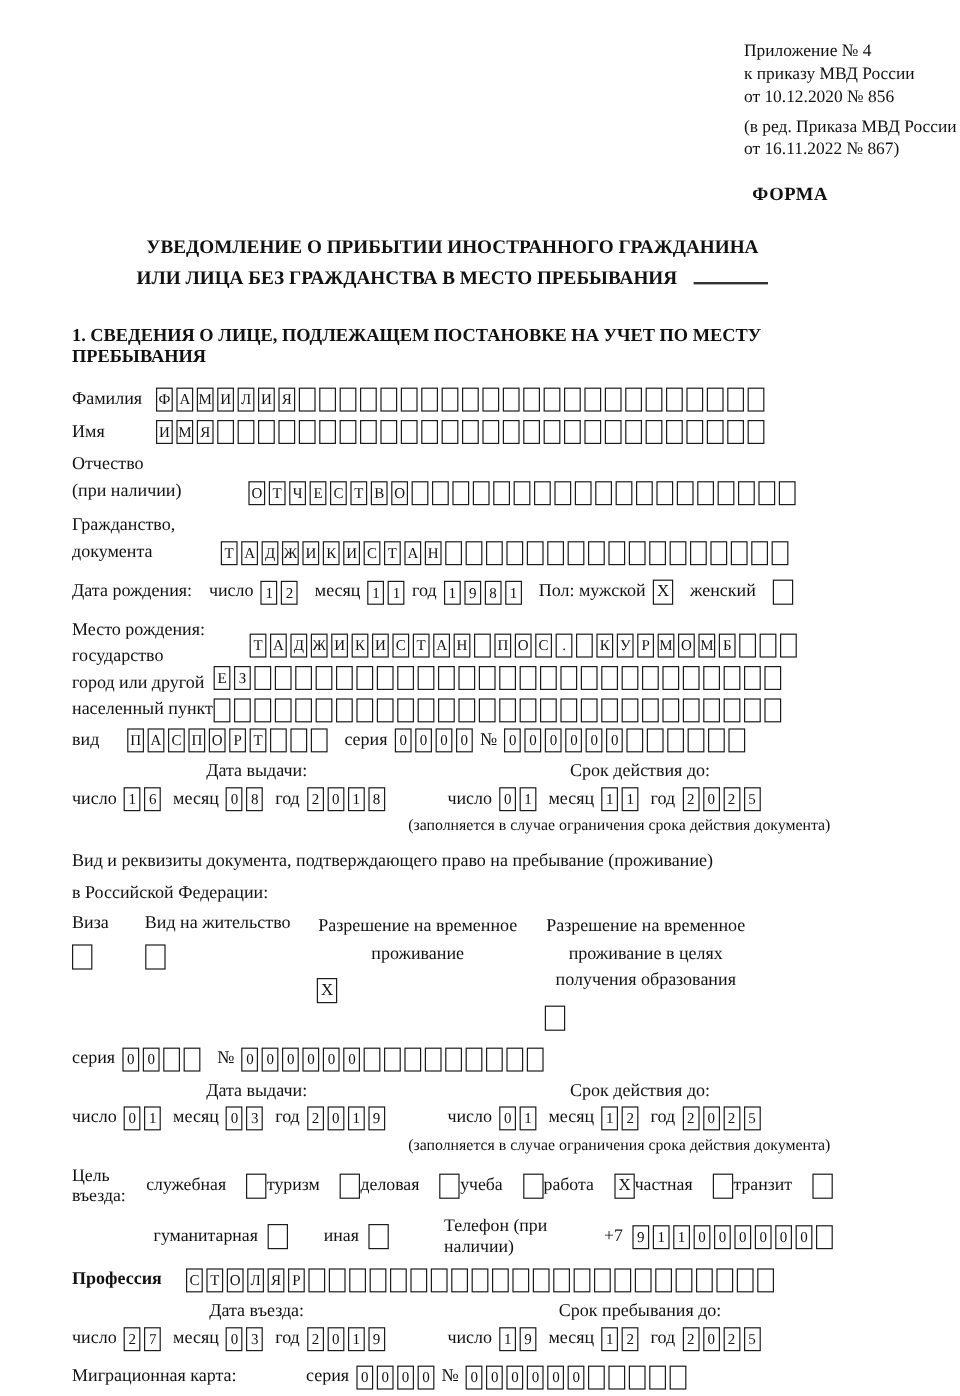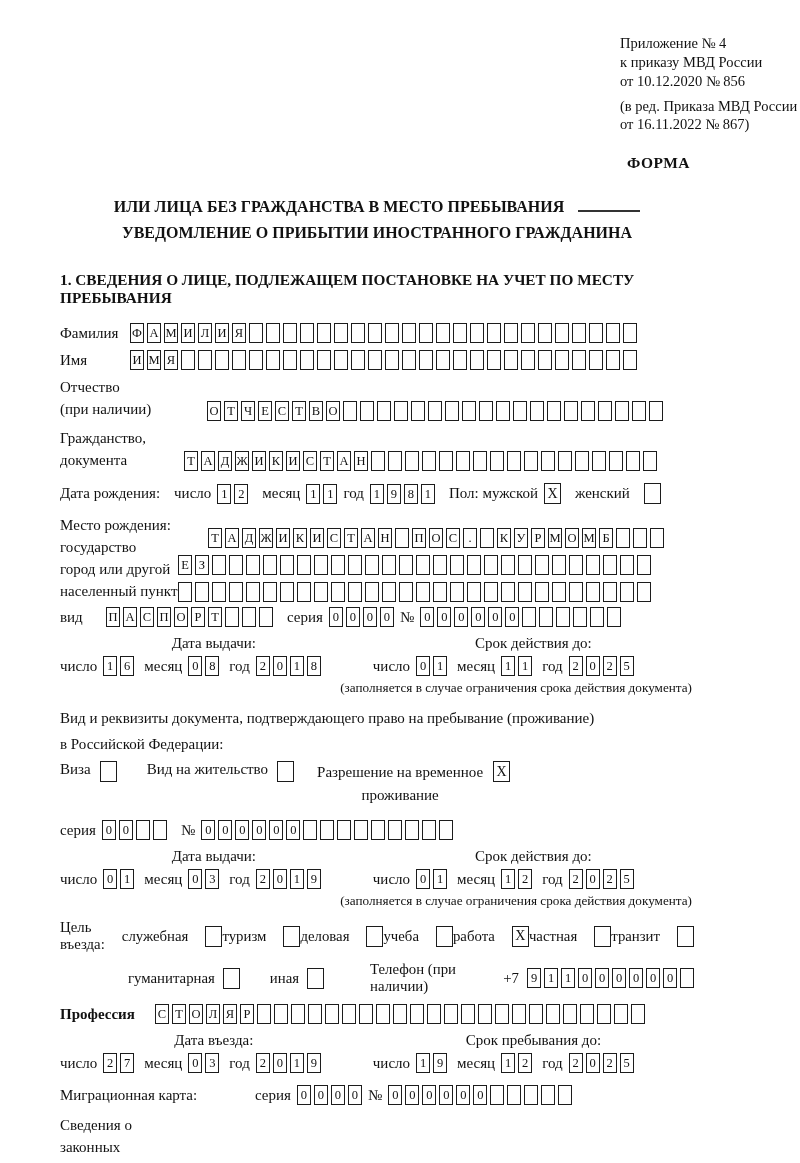--- a/index.html
+++ b/index.html
@@ -53,21 +53,21 @@
   .dcol-r{width:360px;margin-left:5px;}
   .dhead{text-align:center;font-size:15px;margin-bottom:4px;}
   .dfields{display:flex;align-items:center;gap:6px;font-size:15px;}
   .dfields .boxes{margin-right:4px;}
   .dnote{text-align:right;font-size:13.2px;margin-top:4px;padding-right:2px;}
 
   .intro{font-size:15px;margin-top:10px;line-height:1.7;}
 
   
   .permits{display:flex;align-items:flex-start;margin-top:4px;gap:8px;}
-  .permits .pair{display:flex;align-items:flex-start;gap:9px;}
+  .permits .pair{display:flex;align-items:flex-start;gap:9px;flex-direction:column;}
   .cb-label{font-size:15px;}
   .cb-label.center{width:168px;text-align:center;line-height:1.5;}
 
   .purpose-row{display:flex;align-items:center;justify-content:space-between;margin-top:10px;font-size:14.8px;}
   .purpose-row .pair{display:flex;align-items:center;gap:17px;}
   .purpose2{display:flex;align-items:center;margin-top:8px;margin-left:68px;font-size:14.8px;gap:8px;}
   .gap6{width:6px;flex-shrink:0;}
   .gap14{width:14px;flex-shrink:0;}
   .gap30{width:30px;flex-shrink:0;}
   .indent1{margin-left:30px;}
@@ -83,24 +83,24 @@
     <div>от 10.12.2020 № 856</div>
     <div class="amend">
       <div>(в ред. Приказа МВД России</div>
       <div>от 16.11.2022 № 867)</div>
     </div>
   </div>
 
   <div class="forma">ФОРМА</div>
 
   <div class="title">
+    <div>УВЕДОМЛЕНИЕ О ПРИБЫТИИ ИНОСТРАННОГО ГРАЖДАНИНА</div>
     <div>
       <span>ИЛИ ЛИЦА БЕЗ ГРАЖДАНСТВА В МЕСТО ПРЕБЫВАНИЯ</span><span class="blank-line"></span>
     </div>
-    <div>УВЕДОМЛЕНИЕ О ПРИБЫТИИ ИНОСТРАННОГО ГРАЖДАНИНА</div>
   </div>
 
   <div class="sec-heading">1. СВЕДЕНИЯ О ЛИЦЕ, ПОДЛЕЖАЩЕМ ПОСТАНОВКЕ НА УЧЕТ ПО МЕСТУ ПРЕБЫВАНИЯ</div>
 
   <div class="row" style="margin-top:16px;">
     <span class="lbl w70">Фамилия</span>
     <span class="boxes">
         <span class="box">Ф</span>
         <span class="box">А</span>
         <span class="box">М</span>
@@ -483,20 +483,24 @@
     <span class="pair">
       <span class="cb-label">Вид на жительство</span>
       <span class="cbox"></span>
     </span>
     <span class="gap6"></span>
     <span class="pair">
       <span class="cb-label center">Разрешение на временное проживание</span>
       <span class="cbox">X</span>
     </span>
     <span class="gap6"></span>
+    <span class="pair">
+      <span class="cb-label center">Разрешение на временное проживание в целях получения образования</span>
+      <span class="cbox"></span>
+    </span>
   </div>
 
   <div class="row" style="margin-top:14px;">
     <span class="lbl">серия</span>
       <span class="gap6"></span>
     <span class="boxes">
         <span class="box">0</span>
         <span class="box">0</span>
         <span class="box"></span>
         <span class="box"></span>

